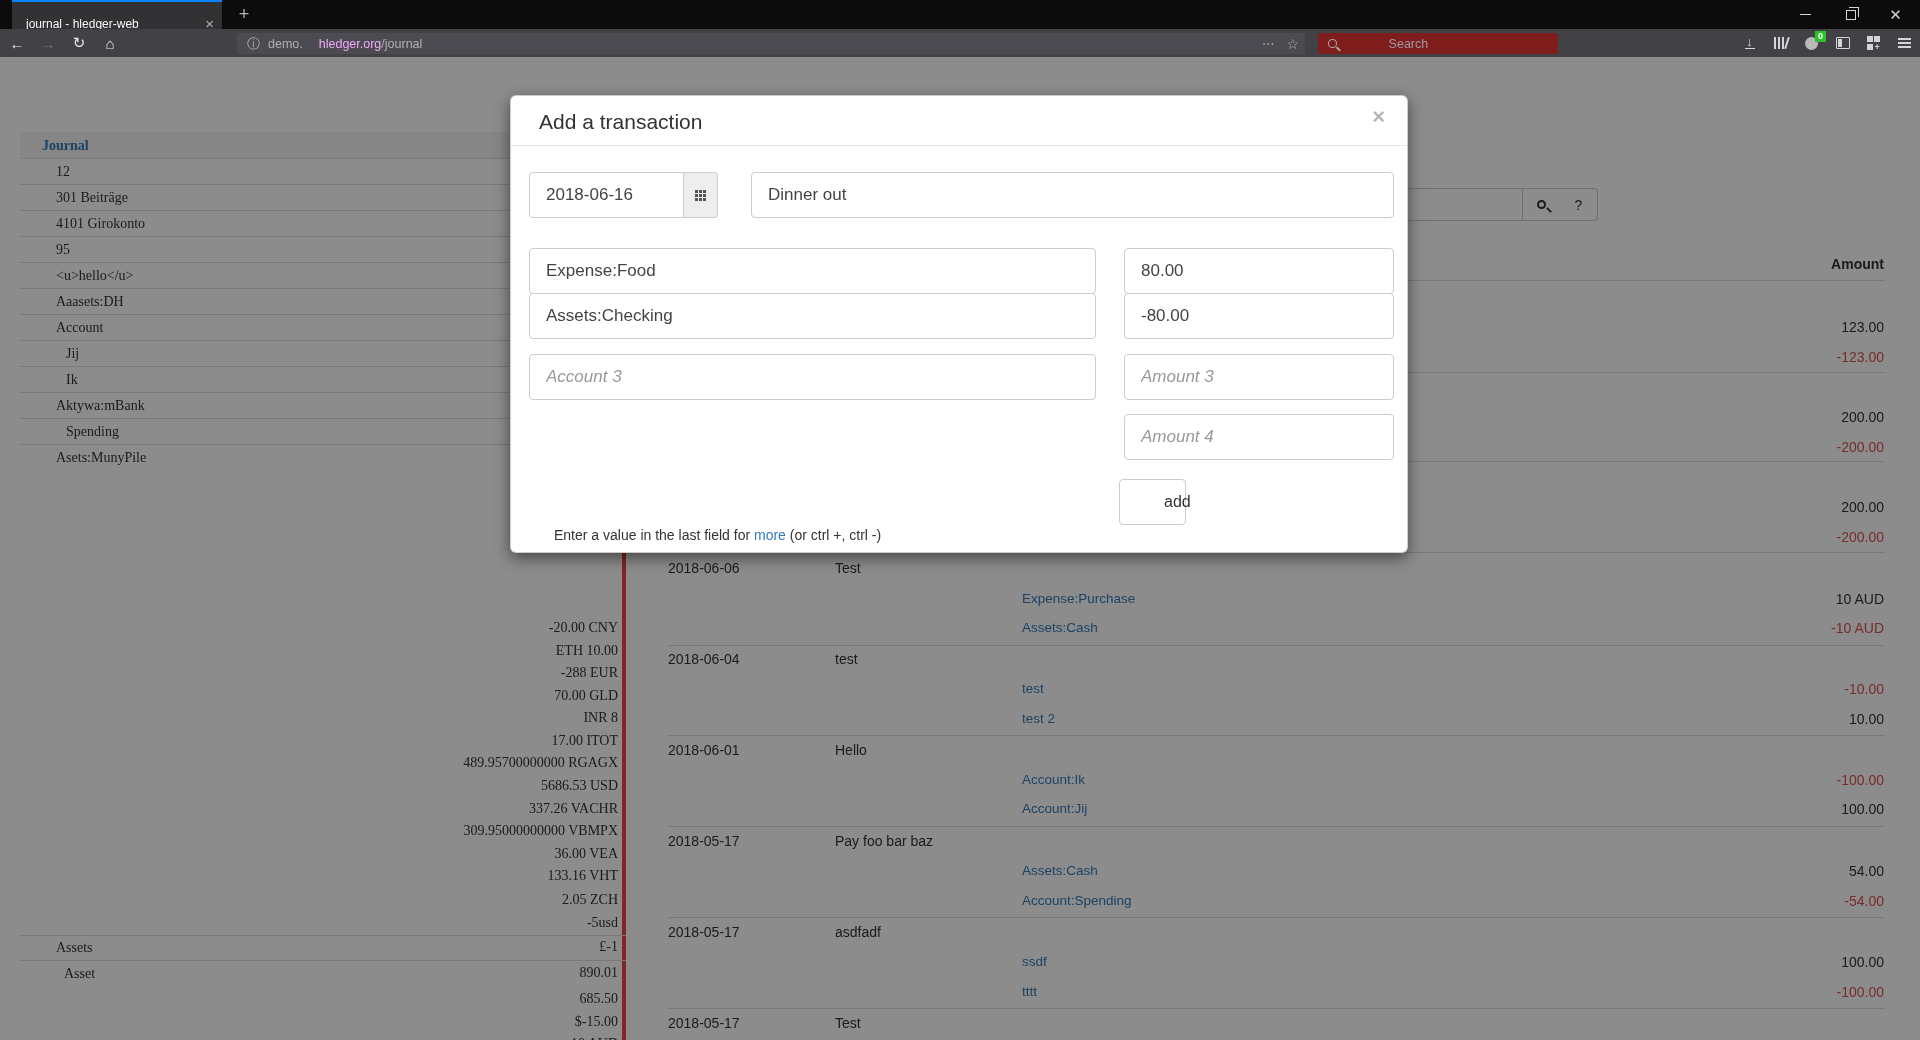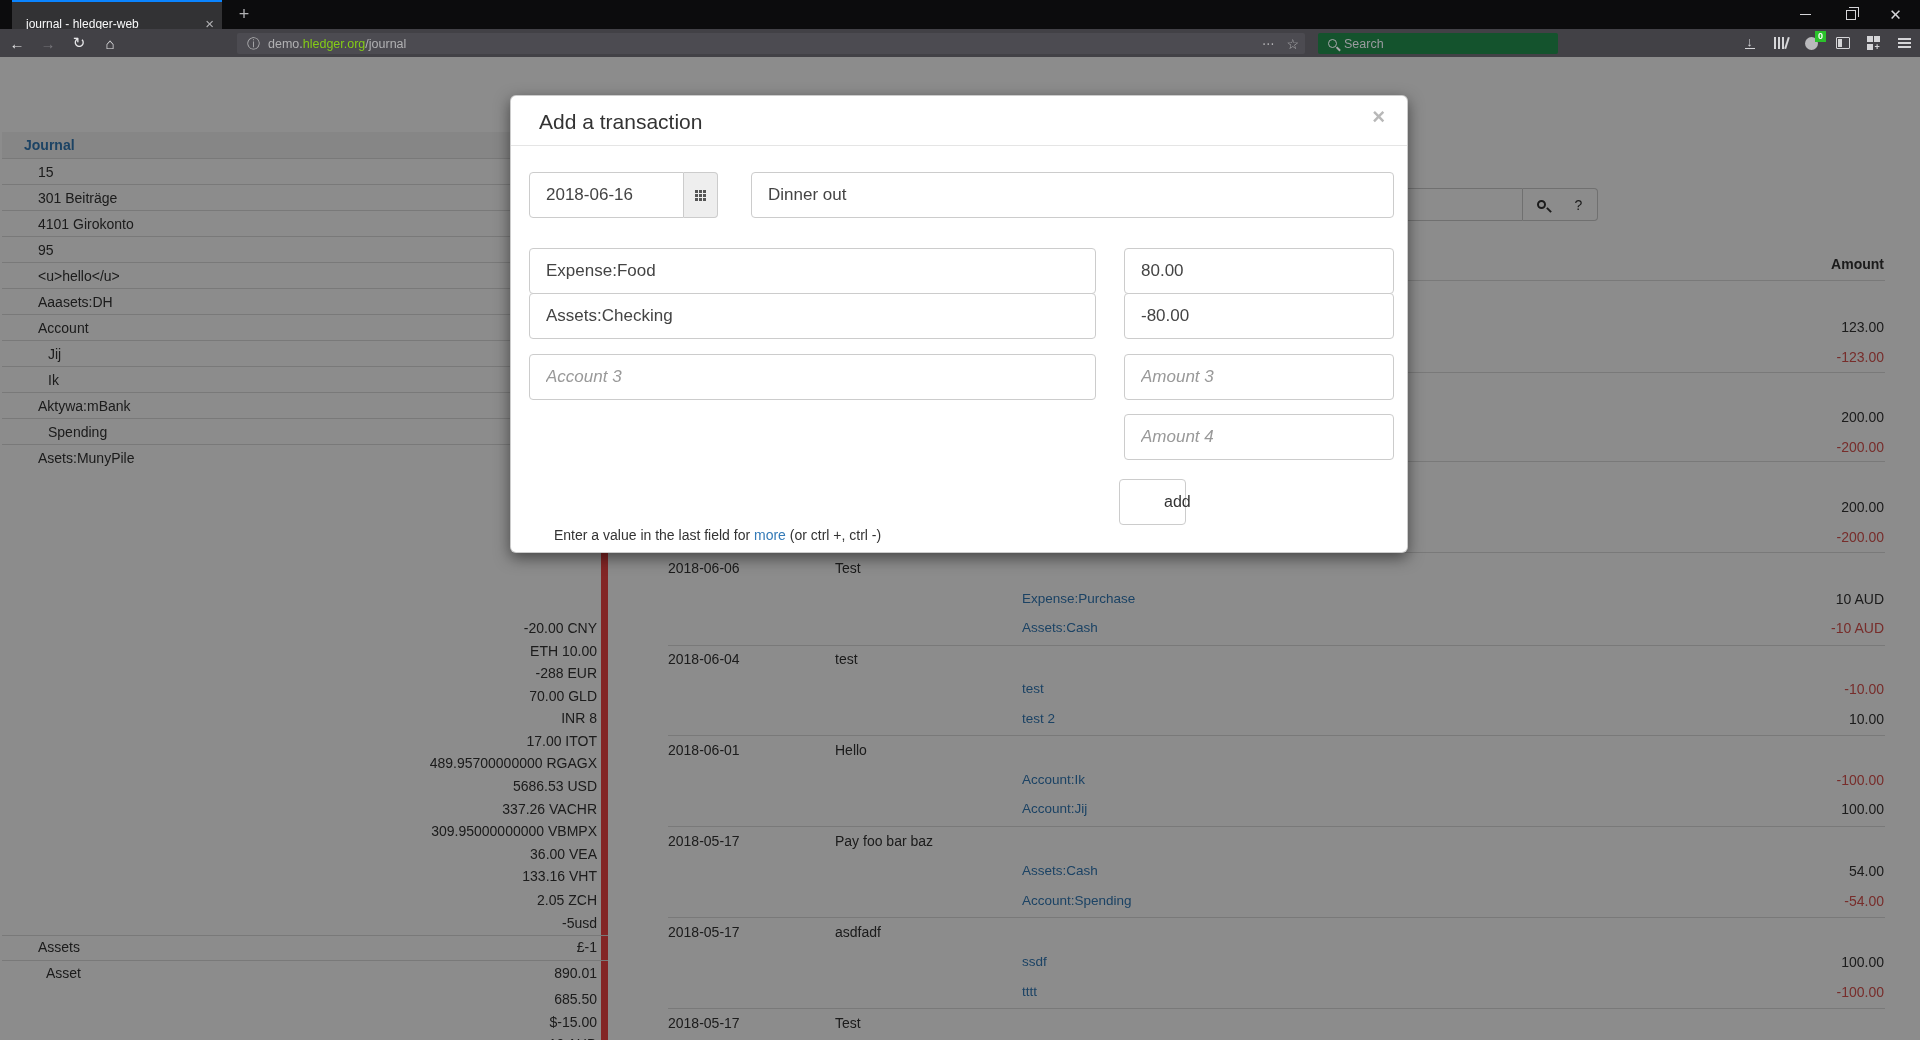--- a/index.html
+++ b/index.html
@@ -20,25 +20,25 @@
   .res-box { width:10px; height:10px; border:1px solid #d5d5d8; position:relative; }
   .res-box:before { content:""; position:absolute; left:2px; top:-4px; width:9px; height:9px;
                     border:1px solid #d5d5d8; border-left:none; border-bottom:none; }
   .minbar { width:11px; height:1px; background:#d5d5d8; }
 
   .toolbar { position:absolute; left:0; top:29px; width:1920px; height:28px; background:#424146; z-index:10; }
   .navicon { position:absolute; top:0; height:28px; width:30px; color:#e6e6e8; font-size:15px;
              display:flex; align-items:center; justify-content:center; }
   .urlbar { position:absolute; left:237px; top:4px; width:1068px; height:21px; background:#4c4b51;
             border-radius:2px; display:flex; align-items:center; font-size:12.5px; color:#b1b1b3; }
-  .urlbar .domain { color:#84cc16; }
+  .urlbar .domain { color:#f0abfc;margin-left:16px; }
   .info-ic { margin:0 8px 0 10px; font-size:13px; color:#b1b1b3; }
   .urlbar-right { position:absolute; right:6px; top:0; height:21px; display:flex; align-items:center; gap:12px; color:#b1b1b3; }
-  .searchbox { position:absolute; left:1318px; top:4px; width:240px; height:21px; background:#14532d;
-               border-radius:2px; display:flex; align-items:center; }
+  .searchbox { position:absolute; left:1318px; top:4px; width:240px; height:21px; background:#7f1d1d;
+               border-radius:2px; display:flex; align-items:center;gap:45px; }
   .mag { width:9px; height:9px; border:1.5px solid #a9a9ad; border-radius:50%; position:relative; margin:0 7px 0 10px; }
   .mag:after { content:""; position:absolute; left:7px; top:8px; width:5px; height:1.5px; background:#a9a9ad; transform:rotate(45deg); }
   .searchbox input { background:transparent; border:none; outline:none; color:#cfcfd2; font-size:12.5px; width:180px; }
   .searchbox input::placeholder { color:#9b9ba0; }
   .tbicons { position:absolute; right:0; top:0; height:28px; display:flex; align-items:center; }
   .tbi { width:31px; height:28px; display:flex; align-items:center; justify-content:center; color:#d5d5d8; position:relative; }
   .dl-wrap { display:flex; flex-direction:column; align-items:center; }
   .dl-wrap .ar { font-size:13px; line-height:10px; }
   .dl-wrap .bar { width:10px; height:1.5px; background:#d5d5d8; margin-top:1px; }
   .lib { display:flex; gap:2px; align-items:flex-end; }
@@ -64,21 +64,21 @@
   .sform-input { left:1095px; top:131px; width:428px; height:33px; border:1px solid #ccc;
                  border-radius:4px 0 0 4px; font-size:14px; padding:0 10px; color:#555; outline:none; }
   .sform-btn { top:131px; height:33px; width:38px; background:#fff; border:1px solid #ccc;
                display:flex; align-items:center; justify-content:center; font-size:14px; color:#333; }
   .sb1 { left:1523px; border-left:none; }
   .sb2 { left:1560px; border-left:none; border-radius:0 4px 4px 0; }
   .mag2 { width:9px; height:9px; border:2px solid #333; border-radius:50%; position:relative; }
   .mag2:after { content:""; position:absolute; left:7px; top:7px; width:6px; height:2px; background:#333; transform:rotate(45deg); }
 
   
-  .sidebar { position:absolute; left:2px; top:75px; width:606px; height:908px; border-right:7px solid #ef4444; }
+  .sidebar { position:absolute; left:20px; top:75px; width:606px; height:908px; border-right:4px solid #ef4444;font-family:Liberation Serif, serif; }
   .sb-row { position:relative; height:26px; line-height:26px; font-size:14px; color:#333;
             border-bottom:1px solid #ddd; padding-left:36px; }
   .sb-head { height:27px; line-height:27px; background:#f5f5f5; font-weight:bold; color:#337ab7; padding-left:22px; }
   .sb-ind { padding-left:46px; }
   .sb-amt-line { position:absolute; right:4px; width:300px; text-align:right; font-size:14px; color:#333; height:22px; line-height:22px; }
   .sb-bline { position:absolute; left:0; width:606px; height:1px; background:#ddd; }
   .sb-name { position:absolute; font-size:14px; color:#333; height:23px; line-height:23px; }
 
   
   .jline { position:absolute; left:668px; width:1217px; height:22px; line-height:22px; font-size:14px; color:#333; }
@@ -200,21 +200,21 @@
   <div class="pg-abs h1-underline"></div>
 
   <input class="pg-abs sform-input" style="">
   <div class="pg-abs sform-btn sb1">
       <span class="mag2"></span>
     </div>
   <div class="pg-abs sform-btn sb2">?</div>
 
   <div class="sidebar">
     <div class="sb-row sb-head">Journal</div>
-    <div class="sb-row">15</div>
+    <div class="sb-row">12</div>
     <div class="sb-row">301 Beiträge</div>
     <div class="sb-row">4101 Girokonto</div>
     <div class="sb-row">95</div>
     <div class="sb-row">&lt;u&gt;hello&lt;/u&gt;</div>
     <div class="sb-row">Aaasets:DH</div>
     <div class="sb-row">Account</div>
     <div class="sb-row sb-ind">Jij</div>
     <div class="sb-row sb-ind">Ik</div>
     <div class="sb-row">Aktywa:mBank</div>
     <div class="sb-row sb-ind">Spending</div>

